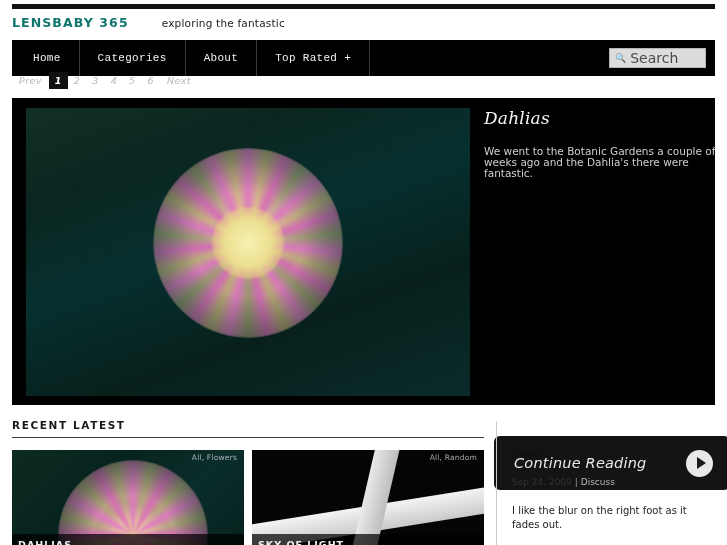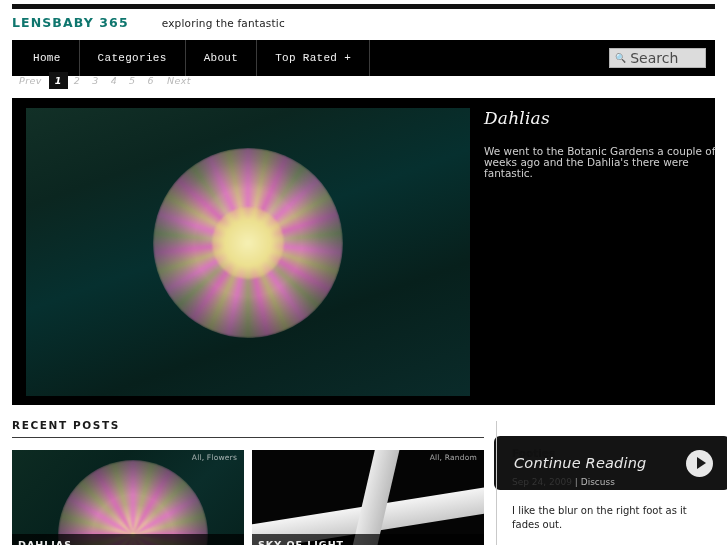--- a/index.html
+++ b/index.html
@@ -272,21 +272,21 @@
     </div>
     <div class="continue-btn">
       <span class="continue-label">Continue Reading</span>
       <span class="play-circle">
         <span class="play-tri"></span>
       </span>
     </div>
   </div>
 
   <div class="recent">
-    <div class="sec-head">RECENT POSTS</div>
+    <div class="sec-head">RECENT LATEST</div>
     <div class="thumb-row">
       <div class="thumb">
         <div class="thumb-flower"></div>
         <div class="thumb-badge">All, Flowers</div>
         <div class="thumb-cap">DAHLIAS</div>
       </div>
       <div class="thumb">
         <div class="thumb-sky"></div>
         <div class="thumb-badge">All, Random</div>
         <div class="thumb-cap">SKY OF LIGHT</div>

